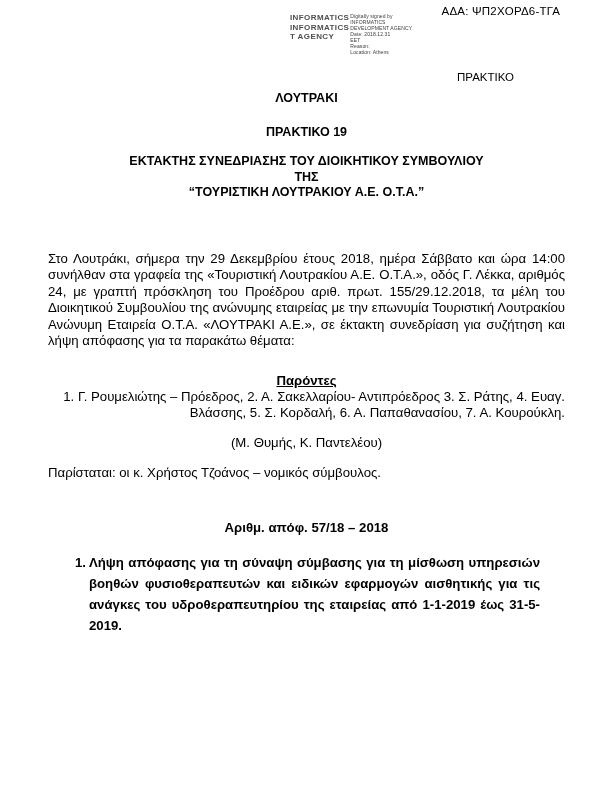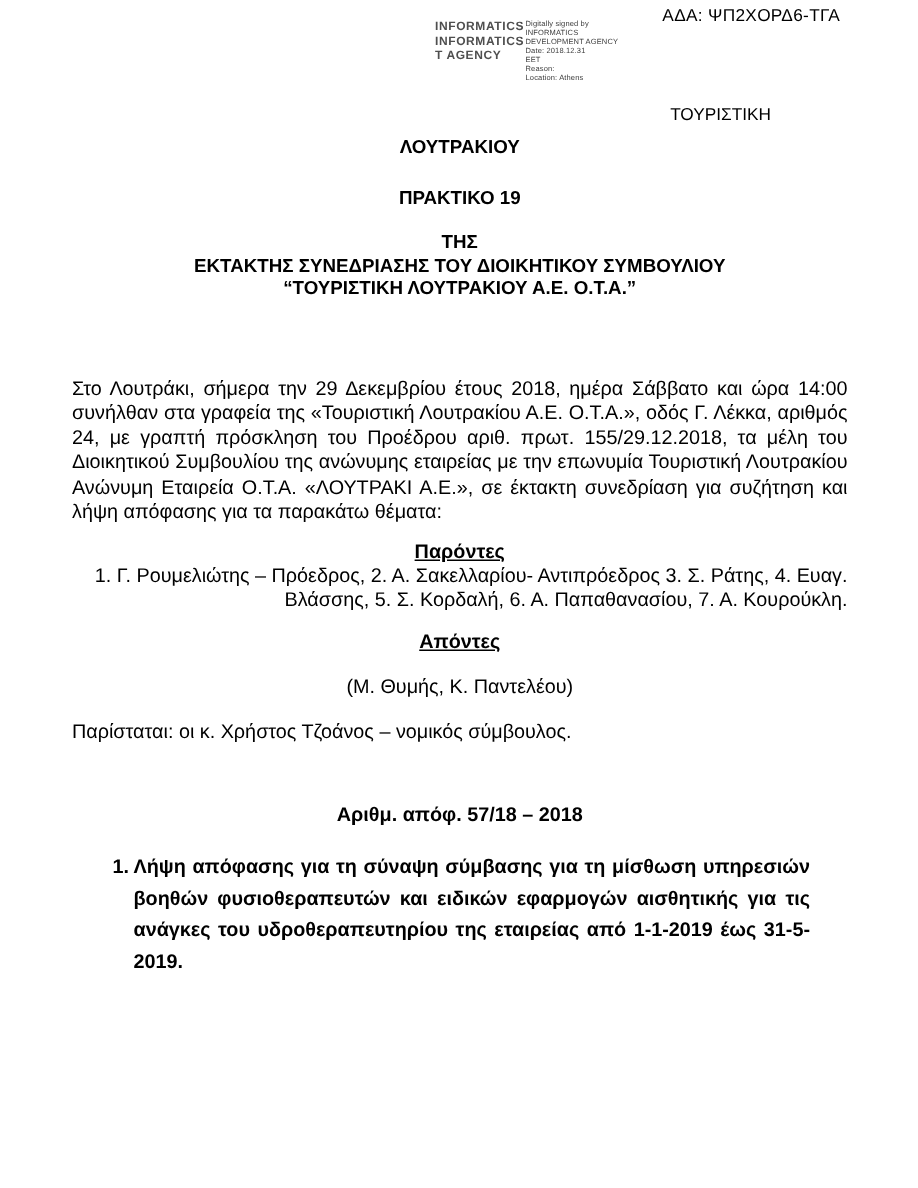--- a/index.html
+++ b/index.html
@@ -43,21 +43,21 @@
   .praktiko    { font-size:12.5px; font-weight:bold; margin-top:20px; }
   .meeting-heading { margin-top:15px; font-size:12.5px; font-weight:bold; line-height:15.5px; }
 
   .intro {
     margin-top:50px;
     font-size:13.2px; line-height:16.6px;
     text-align:justify;
   }
 
   .section-heading {
-    margin-top:10px;
+    margin-top:23px;
     font-size:13.2px; font-weight:bold;
     text-decoration:underline;
     text-align:center;
   }
   .present-list {
     font-size:13.2px; line-height:15.6px; text-align:right; margin-top:1px;
   }
   .absent-heading { margin-top:13px; }
   .absent-list {
     font-size:13.2px; line-height:15.6px; text-align:center; margin-top:15px;
@@ -96,39 +96,38 @@
         <div>Digitally signed by</div>
         <div>INFORMATICS</div>
         <div>DEVELOPMENT AGENCY</div>
         <div>Date: 2018.12.31</div>
         <div>EET</div>
         <div>Reason:</div>
         <div>Location: Athens</div>
       </div>
     </div>
 
-    <div class="anartitea">ΤΟΥΡΙΣΤΙΚΗ</div>
+    <div class="anartitea">ΠΡΑΚΤΙΚΟ</div>
   </div>
 
-  <div class="block center apospasma">ΛΟΥΤΡΑΚΙΟΥ</div>
+  <div class="block center apospasma">ΛΟΥΤΡΑΚΙ</div>
 
   <div class="block center praktiko">ΠΡΑΚΤΙΚΟ 19</div>
 
   <div class="block center meeting-heading">
+    <div>ΕΚΤΑΚΤΗΣ ΣΥΝΕΔΡΙΑΣΗΣ ΤΟΥ ΔΙΟΙΚΗΤΙΚΟΥ ΣΥΜΒΟΥΛΙΟΥ</div>
     <div>ΤΗΣ</div>
-    <div>ΕΚΤΑΚΤΗΣ ΣΥΝΕΔΡΙΑΣΗΣ ΤΟΥ ΔΙΟΙΚΗΤΙΚΟΥ ΣΥΜΒΟΥΛΙΟΥ</div>
     <div>“ΤΟΥΡΙΣΤΙΚΗ ΛΟΥΤΡΑΚΙΟΥ Α.Ε. Ο.Τ.Α.”</div>
   </div>
 
   <div class="block intro">Στο Λουτράκι, σήμερα την 29 Δεκεμβρίου έτους 2018, ημέρα Σάββατο και ώρα 14:00 συνήλθαν στα γραφεία της «Τουριστική Λουτρακίου Α.Ε. Ο.Τ.Α.», οδός Γ. Λέκκα, αριθμός 24, με γραπτή πρόσκληση του Προέδρου αριθ. πρωτ. 155/29.12.2018, τα μέλη του Διοικητικού Συμβουλίου της ανώνυμης εταιρείας με την επωνυμία Τουριστική Λουτρακίου Ανώνυμη Εταιρεία Ο.Τ.Α. «ΛΟΥΤΡΑΚΙ Α.Ε.», σε έκτακτη συνεδρίαση για συζήτηση και λήψη απόφασης για τα παρακάτω θέματα:</div>
 
   <div class="block section-heading">Παρόντες</div>
   <div class="block present-list">1. Γ. Ρουμελιώτης – Πρόεδρος, 2. Α. Σακελλαρίου- Αντιπρόεδρος 3. Σ. Ράτης, 4. Ευαγ. Βλάσσης, 5. Σ. Κορδαλή, 6. Α. Παπαθανασίου, 7. Α. Κουρούκλη.</div>
 
-  <div class="block section-heading absent-heading">Απόντες</div>
   <div class="block absent-list">(Μ. Θυμής, Κ. Παντελέου)</div>
 
   <div class="block attending">Παρίσταται: οι κ. Χρήστος Τζοάνος – νομικός σύμβουλος.</div>
 
   <div class="block decision-heading">Αριθμ. απόφ. 57/18 – 2018</div>
 
   <div class="agenda">
     <div class="agenda-num">1.</div>
     <div class="agenda-text">Λήψη απόφασης για τη σύναψη σύμβασης για τη μίσθωση υπηρεσιών βοηθών φυσιοθεραπευτών και ειδικών εφαρμογών αισθητικής για τις ανάγκες του υδροθεραπευτηρίου της εταιρείας από 1-1-2019 έως 31-5-2019.</div>
   </div>

